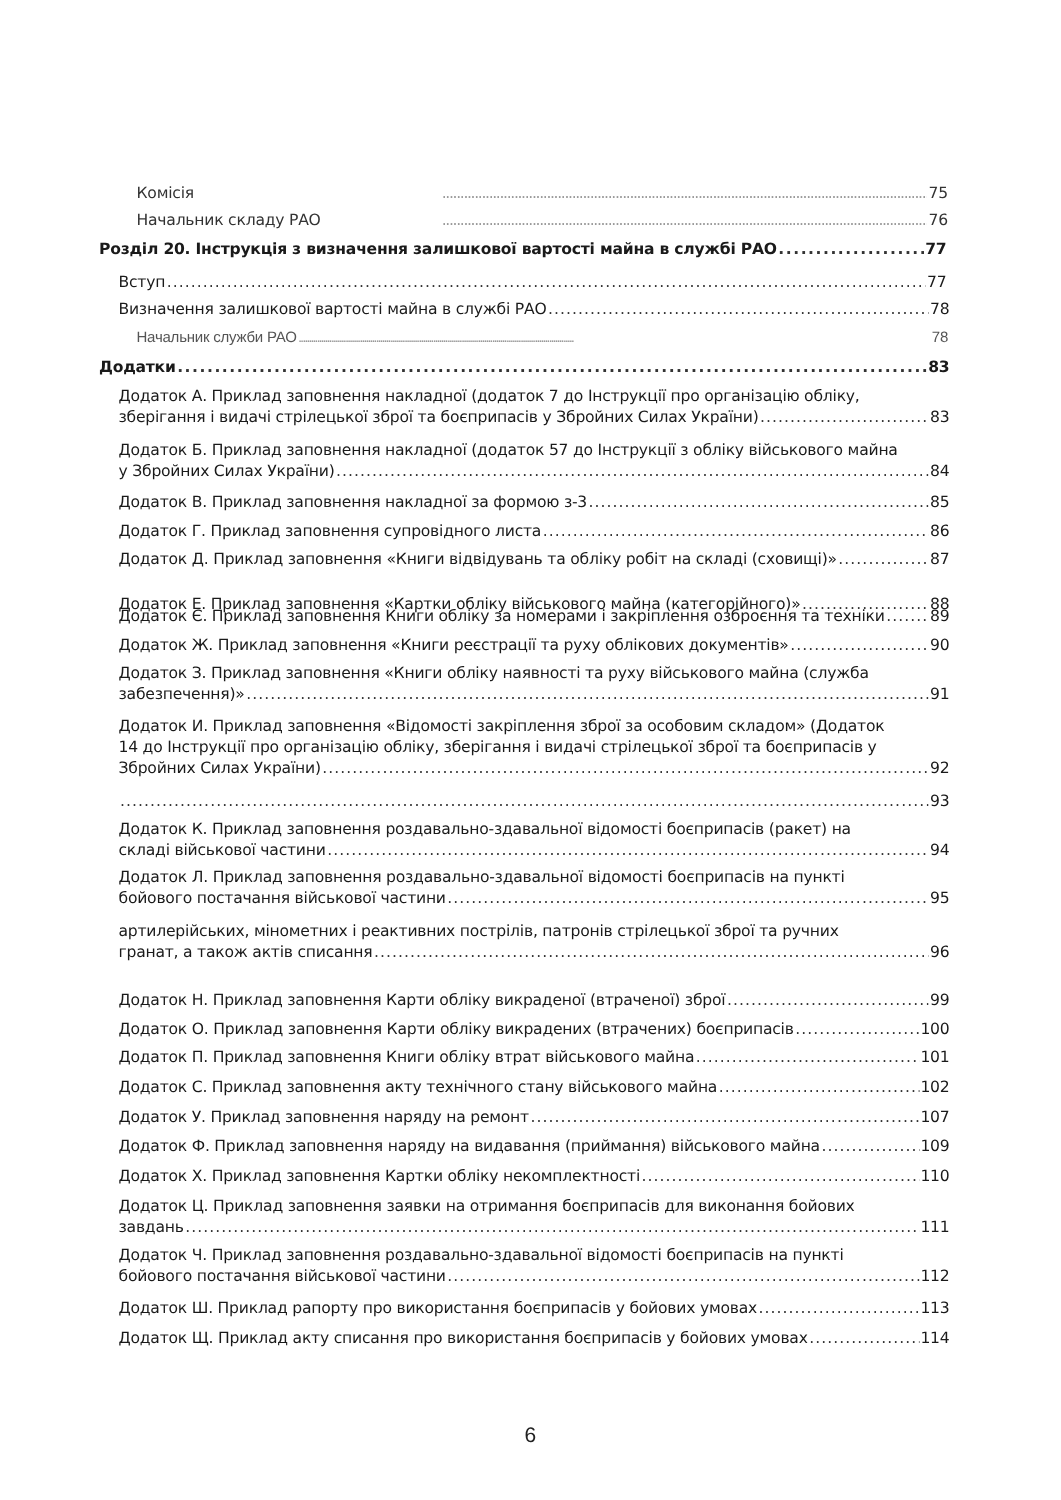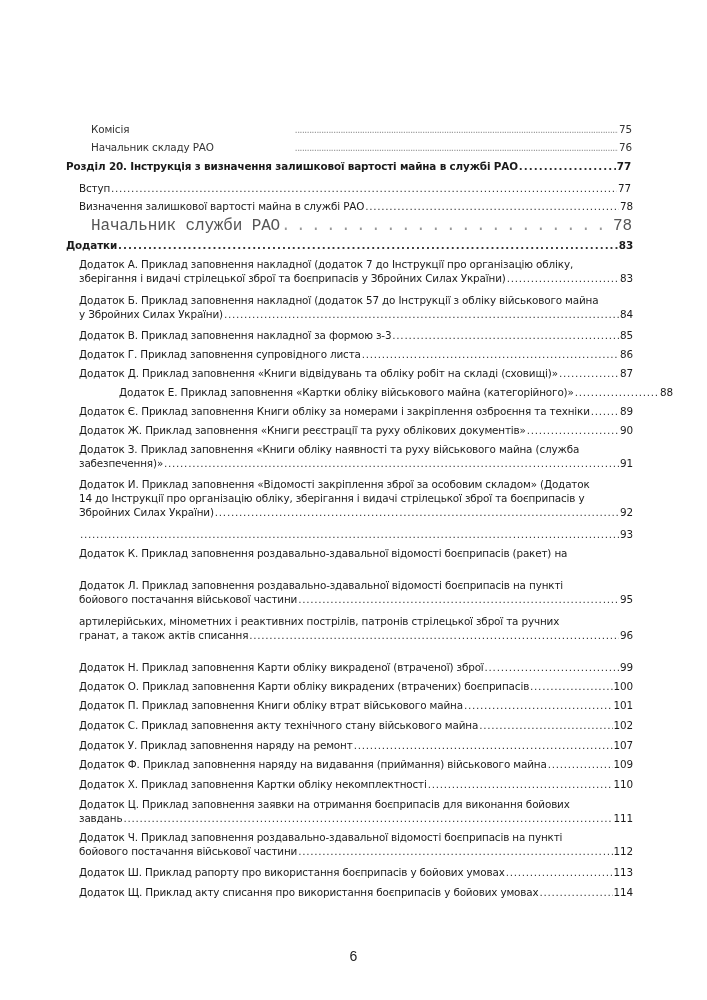--- a/index.html
+++ b/index.html
@@ -24,22 +24,22 @@
     margin: 0 1px;
     color: #333;
   }
   .entry .dots::after {
     content: ". . . . . . . . . . . . . . . . . . . . . . . . . . . . . . . . . . . . . . . . . . . . . . . . . . . . . . . . . . . . . . . . . . . . . . . . . . . . . . . . . . . . . . . . . . . . . . . . . . . . . . . . . . . . . . . . . . . . . . . . . . . . . . . . . . . . . . .";
     letter-spacing: -1.3px;
   }
   .entry .page-num { flex: 0 0 auto; }
   .entry.bold { font-weight: bold; }
   .entry.serif {
-    font-family: Liberation Mono, monospace;
-    font-size: 16px;
+    font-family: Liberation Sans, sans-serif;
+    font-size: 10px;
     color: #555;
   }
   .entry.serif .dots { color: #999; }
   .entry.serif .dots::after { letter-spacing: -2.1px; }
   .entry.light { color: #333; text-align: right; }
   .entry.light .dots { color: #999; }
   .entry.light .dots::after { letter-spacing: -2.1px; }
   .page-number {
     position: absolute;
     left: 0; width: 707px; top: 948px;
@@ -146,21 +146,21 @@
     </div>
 
     <div class="entry" style="left:79px; top:366px; width:554px;">
       <div class="line">
         <span class="text">Додаток Д. Приклад заповнення «Книги відвідувань та обліку робіт на складі (сховищі)»</span>
         <span class="dots"></span>
         <span class="page-num">87</span>
       </div>
     </div>
 
-    <div class="entry" style="left:79px; top:385px; width:554px;margin-left:40px;">
+    <div class="entry" style="left:79px; top:396px; width:554px;">
       <div class="line">
         <span class="text">Додаток Е. Приклад заповнення «Картки обліку  військового майна (категорійного)»</span>
         <span class="dots"></span>
         <span class="page-num">88</span>
       </div>
     </div>
 
     <div class="entry" style="left:79px; top:404px; width:554px;">
       <div class="line">
         <span class="text">Додаток Є. Приклад заповнення Книги обліку за номерами і закріплення озброєння та техніки</span>
@@ -198,20 +198,25 @@
 
     <div class="entry" style="left:79px; top:527px; width:554px;">
       <div class="line">
         <span class="dots"></span>
         <span class="page-num">93</span>
       </div>
     </div>
 
     <div class="entry" style="left:79px; top:546px; width:554px;">
       <div class="line wrap"><span class="text">Додаток К. Приклад заповнення роздавально-здавальної відомості боєприпасів (ракет) на</span></div>
+      <div class="line">
+        <span class="text">складі військової частини</span>
+        <span class="dots"></span>
+        <span class="page-num">94</span>
+      </div>
     </div>
 
     <div class="entry" style="left:79px; top:578px; width:554px;">
       <div class="line wrap"><span class="text">Додаток Л. Приклад заповнення роздавально-здавальної відомості боєприпасів на пункті</span></div>
       <div class="line">
         <span class="text">бойового постачання військової частини</span>
         <span class="dots"></span>
         <span class="page-num">95</span>
       </div>
     </div>

